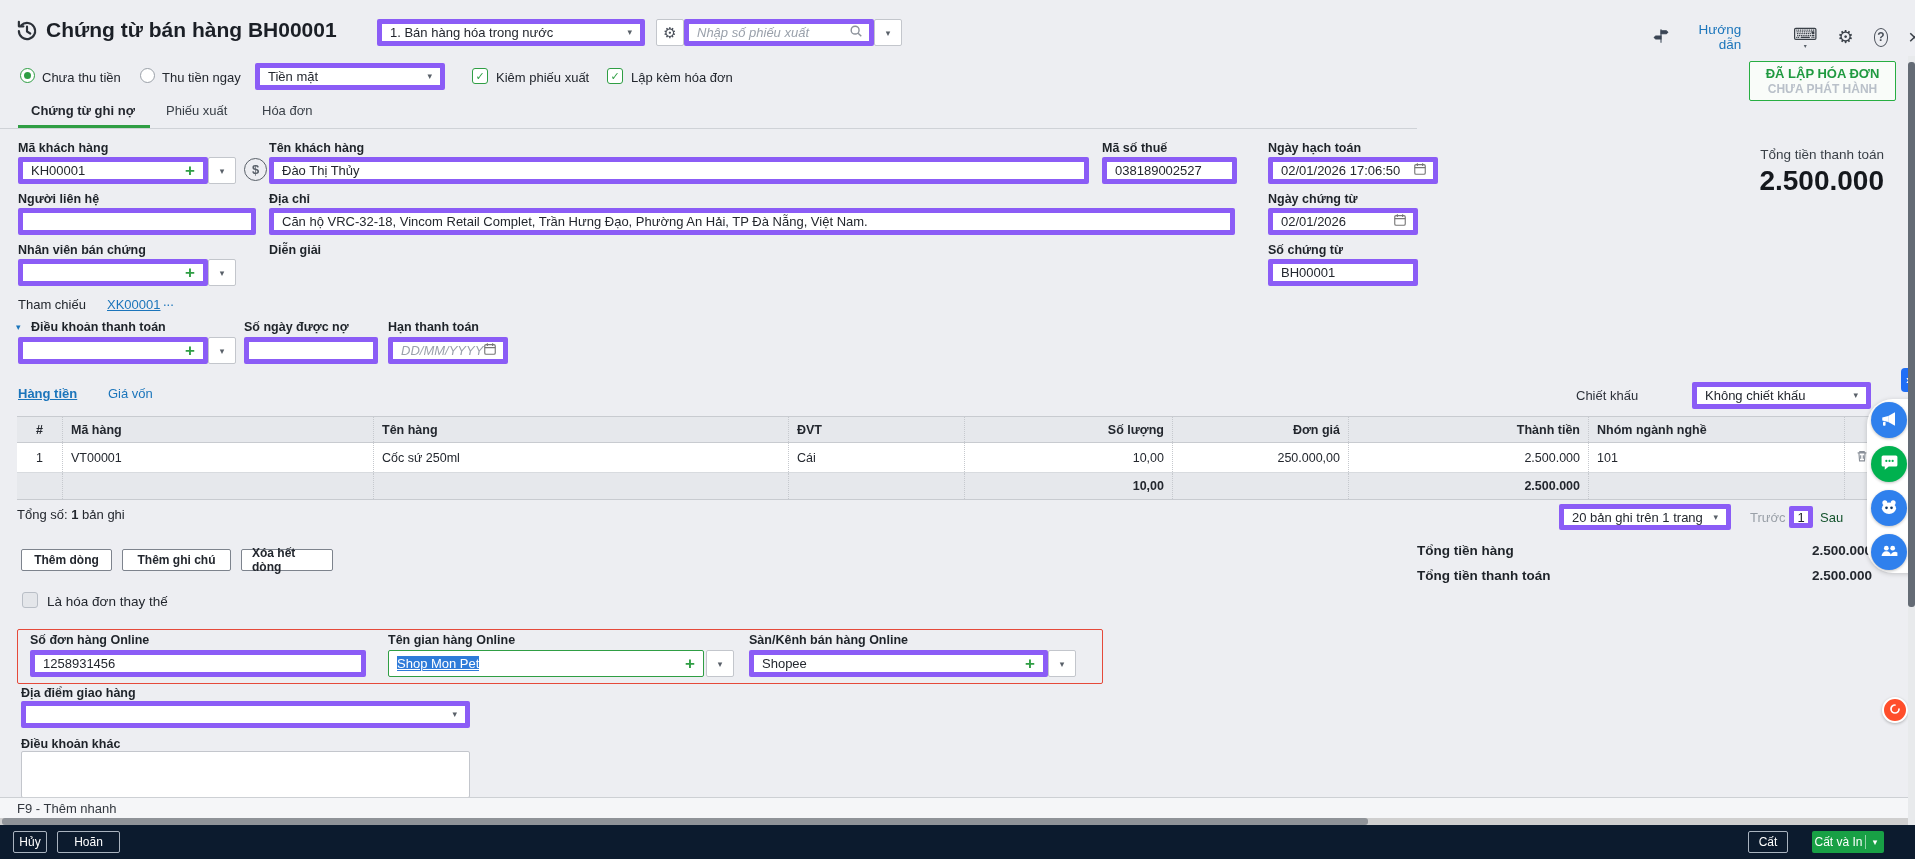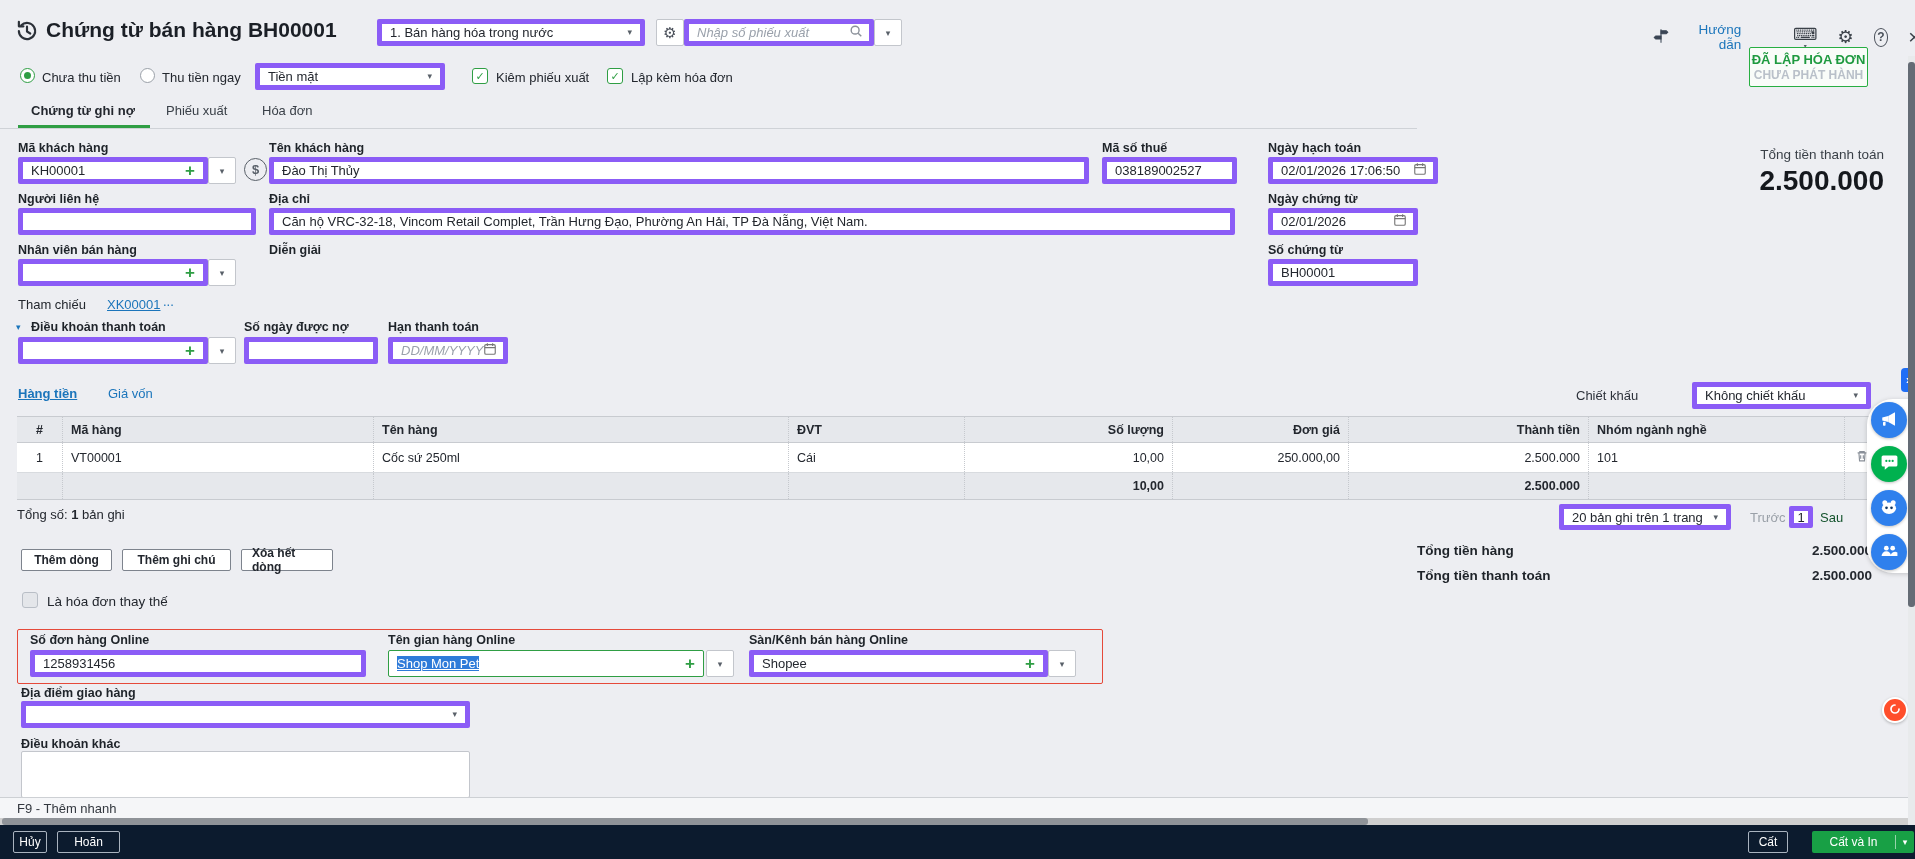--- a/index.html
+++ b/index.html
@@ -116,21 +116,21 @@
   </div>
   <span class="cb abs" style="left:472px;top:68px;">
     <span>✓</span>
     </span>
   <span class="txt" style="left:496px;top:70px;">Kiêm phiếu xuất</span>
   <span class="cb abs" style="left:607px;top:68px;">
     <span>✓</span>
     </span>
   <span class="txt" style="left:631px;top:70px;">Lập kèm hóa đơn</span>
 
-  <div class="abs" style="left:1749px;top:47px;width:119px;height:40px;border:1px solid #27ae42;border-radius:2px;
+  <div class="abs" style="left:1749px;top:61px;width:147px;height:40px;border:1px solid #27ae42;border-radius:2px;
        background:#f9fcf9;text-align:center;padding-top:3px;box-sizing:border-box;">
     <div style="color:#1f9a40;font-weight:bold;font-size:13px;line-height:17px;">ĐÃ LẬP HÓA ĐƠN</div>
     <div style="color:#b9c0c9;font-weight:bold;font-size:12px;line-height:15px;">CHƯA PHÁT HÀNH</div>
   </div>
 
   <div class="abs" style="left:0;top:128px;width:1417px;height:1px;background:#cfd2d7;"></div>
   <span class="txt" style="left:31px;top:103px;font-weight:bold;">Chứng từ ghi nợ</span>
   <div class="abs" style="left:18px;top:125px;width:132px;height:3px;background:#2f9e44;"></div>
   <span class="txt" style="left:166px;top:103px;color:#3a4048;">Phiếu xuất</span>
   <span class="txt" style="left:262px;top:103px;color:#3a4048;">Hóa đơn</span>
@@ -178,21 +178,21 @@
   <div class="input" style="left:1268px;top:208px;width:150px;padding-right:6px;">
     <span>02/01/2026</span>
     <span class="cal">
       <svg width="14" height="14" viewBox="0 0 16 16" fill="none" stroke="#777" stroke-width="1.3">
         <rect x="2" y="3" width="12" height="11" rx="1.5"></rect>
           <path d="M2 6.5h12M5 1.5v3M11 1.5v3"></path>
       </svg>
     </span>
   </div>
 
-  <span class="lbl" style="left:18px;top:243px;">Nhân viên bán hàng</span>
+  <span class="lbl" style="left:18px;top:243px;">Nhân viên bán chứng</span>
   <div class="input" style="left:18px;top:259px;width:190px;">
     <span></span>
     <span class="plus">+</span>
   </div>
   <div class="dd-btn" style="left:208px;top:259px;">
     <span>▾</span>
   </div>
 
   <span class="lbl" style="left:269px;top:243px;">Diễn giải</span>
 
@@ -340,21 +340,21 @@
   </div>
 
   <div class="abs" style="left:0;top:818px;width:1915px;height:7px;background:#cfcfcf;">
     <div style="position:absolute;left:2px;top:0;width:1366px;height:7px;background:#8f9398;border-radius:3px;"></div>
   </div>
 
   <div class="abs" style="left:0;top:825px;width:1915px;height:34px;background:#0c1b2e;">
     <div class="btn" style="left:13px;top:6px;width:34px;background:transparent;border:1px solid #a9b3bf;color:#fff;font-weight:normal;">Hủy</div>
     <div class="btn" style="left:57px;top:6px;width:63px;background:transparent;border:1px solid #a9b3bf;color:#fff;font-weight:normal;">Hoãn</div>
     <div class="btn" style="left:1748px;top:6px;width:40px;background:transparent;border:1px solid #a9b3bf;color:#fff;font-weight:normal;">Cất</div>
-    <div class="abs" style="left:1812px;top:6px;width:102px;height:22px;background:#18a045;border-radius:2px;display:flex;align-items:center;">
+    <div class="abs" style="left:1812px;top:6px;width:72px;height:22px;background:#18a045;border-radius:2px;display:flex;align-items:center;">
       <span style="flex:1;text-align:center;color:#fff;font-size:12px;">Cất và In</span>
       <span style="width:1px;height:14px;background:rgba(255,255,255,.55);"></span>
       <span style="width:18px;text-align:center;color:#fff;font-size:9px;">
         <span>▾</span>
       </span>
     </div>
   </div>
 
   <div class="abs" style="left:1901px;top:368px;width:14px;height:24px;background:#1f6ef5;border-radius:4px 0 0 4px;
        color:#fff;display:flex;align-items:center;justify-content:center;font-size:12px;font-weight:bold;">

